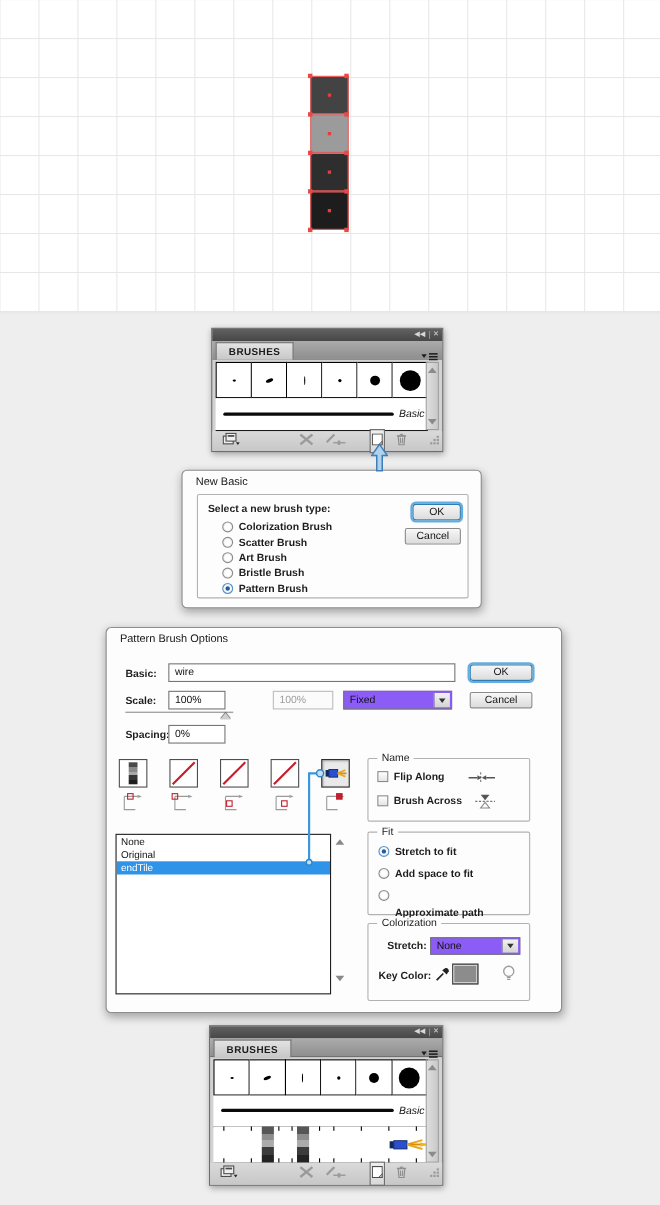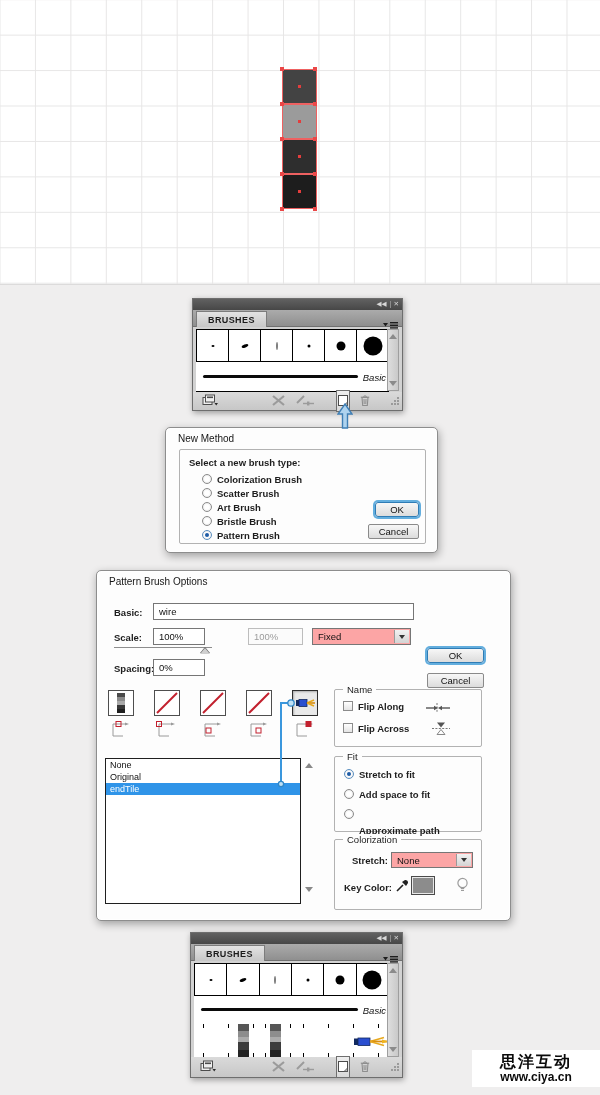--- a/index.html
+++ b/index.html
@@ -53,28 +53,28 @@
   .dialog{position:absolute;background:#fdfdfd;border:1px solid #8d8d8d;border-radius:5px;box-sizing:border-box;
           box-shadow:0 0 0 1px #fff inset,1px 3px 9px rgba(0,0,0,.33);}
   .dtitle{position:absolute;left:12px;top:5px;font-size:10px;color:#161616;}
   .groupbox{position:absolute;border:1px solid #b2b2b2;border-radius:2px;box-sizing:border-box;}
   .legend{position:absolute;top:-6px;left:8px;background:#fdfdfd;padding:0 4px;font-size:9.5px;color:#222;}
   .lbl{font-size:9.5px;color:#1d1d1d;position:absolute;white-space:nowrap;font-weight:bold;}
   .field{position:absolute;background:#fff;border:1px solid #767676;box-sizing:border-box;
          font-size:9.5px;color:#111;padding:2px 0 0 5px;}
   .field.disabled{color:#9c9c9c;border-color:#bdbdbd;background:#fbfbfb;}
   .btn{position:absolute;background:linear-gradient(#f7f7f7,#dcdcdc);border:1px solid #8a8a8a;border-radius:2px;
-       font-size:9.5px;color:#111;text-align:center;box-sizing:border-box;cursor:default;margin-top:44px;}
+       font-size:9.5px;color:#111;text-align:center;box-sizing:border-box;cursor:default;}
   .btn.focus{border:1px solid #2f7cb5;box-shadow:0 0 0 2px #63aede;border-radius:3px;}
   .radio{position:absolute;width:10px;height:10px;border:1px solid #8b8b8b;border-radius:50%;
          background:radial-gradient(#fff 40%,#dcdcdc);box-sizing:border-box;}
   .radio.sel::after{content:"";position:absolute;left:2px;top:2px;width:4px;height:4px;border-radius:50%;background:#1e5ca6;}
   .radio.sel{border-color:#5b8fc0;}
   .check{position:absolute;width:10px;height:10px;border:1px solid #8b8b8b;background:linear-gradient(#fff,#e4e4e4);box-sizing:border-box;}
-  .dropdown{position:absolute;background:#fca5a5;border:1px solid #767676;box-sizing:border-box;}
+  .dropdown{position:absolute;background:#8b5cf6;border:1px solid #767676;box-sizing:border-box;}
   .ddval{position:absolute;left:5px;top:2px;font-size:9.5px;color:#111;}
   .ddbtn{position:absolute;right:1px;top:1px;bottom:1px;width:14px;background:linear-gradient(#f2f2f2,#d4d4d4);
          border-left:1px solid #9a9a9a;}
   .ddbtn::after{content:"";position:absolute;left:50%;top:50%;margin:-2px 0 0 -3.5px;width:0;height:0;
          border-left:3.5px solid transparent;border-right:3.5px solid transparent;border-top:4px solid #333;}
   .tile{position:absolute;width:26px;height:26px;border:1px solid #4e4e4e;background:#fff;box-sizing:border-box;}
   .tile.pressed{border:1px solid #2e2e2e;background:#e9e9e9;box-shadow:inset 1px 1px 2px rgba(0,0,0,.25);}
   .tstripe{position:absolute;left:50%;top:2px;bottom:2px;width:8px;transform:translateX(-50%);
     background:linear-gradient(#4a4a4a 0 22%,#8a8a8a 22% 42%,#a9a9a9 42% 58%,#373737 58% 80%,#202020 80% 100%);}
   .diag{position:absolute;width:24px;height:22px;}
@@ -222,21 +222,21 @@
           </svg>
       </span>
     </div>
   </div>
 
   <svg class="cursor-svg" style="left:337px;top:403px" width="16" height="26">
     <path d="M8,1 L15,11 L10.5,11 L10.5,25 L5.5,25 L5.5,11 L1,11 Z" fill="#aed3ef" stroke="#3f7fb5" stroke-width="1.4"></path>
   </svg>
 
   <div class="dialog" style="left:165px;top:427px;width:273px;height:126px">
-    <div class="dtitle">New Method</div>
+    <div class="dtitle">New Basic</div>
     <div class="groupbox" style="left:13px;top:21px;width:247px;height:95px">
       <span class="lbl" style="left:9px;top:7px">Select a new brush type:</span>
       <span class="radio" style="left:22px;top:24px"></span>
       <span class="lbl" style="left:37px;top:24px">Colorization Brush</span>
       <span class="radio" style="left:22px;top:38px"></span>
       <span class="lbl" style="left:37px;top:38px">Scatter Brush</span>
       <span class="radio" style="left:22px;top:52px"></span>
       <span class="lbl" style="left:37px;top:52px">Art Brush</span>
       <span class="radio" style="left:22px;top:66px"></span>
       <span class="lbl" style="left:37px;top:66px">Bristle Brush</span>
@@ -358,21 +358,21 @@
       <span style="position:absolute;left:90px;top:10px">
         <svg width="26" height="12">
             <line x1="12" y1="1" x2="12" y2="11" stroke="#777" stroke-dasharray="2,1.4"></line>
             <line x1="1" y1="6" x2="9" y2="6" stroke="#555" stroke-width="1.4"></line>
             <polygon points="9,3.8 13,6 9,8.2" fill="#555"></polygon>
             <line x1="25" y1="6" x2="17" y2="6" stroke="#555" stroke-width="1.4"></line>
             <polygon points="17,3.8 13,6 17,8.2" fill="#555"></polygon>
           </svg>
       </span>
       <span class="check" style="left:8px;top:33px"></span>
-      <span class="lbl" style="left:23px;top:33px">Flip Across</span>
+      <span class="lbl" style="left:23px;top:33px">Brush Across</span>
       <span style="position:absolute;left:96px;top:31px">
         <svg width="20" height="15">
             <line x1="1" y1="7.5" x2="19" y2="7.5" stroke="#777" stroke-dasharray="2,1.4"></line>
             <polygon points="6,1.5 14,1.5 10,6.5" fill="#555"></polygon>
             <polygon points="6,13.5 14,13.5 10,8.5" fill="none" stroke="#888"></polygon>
           </svg>
       </span>
     </div>
 
     <div class="groupbox" style="left:237px;top:185px;width:148px;height:76px">
@@ -532,18 +532,14 @@
               <rect x="6" y="3" width="2" height="2"></rect>
               <rect x="0" y="6" width="2" height="2"></rect>
               <rect x="3" y="6" width="2" height="2"></rect>
               <rect x="6" y="6" width="2" height="2"></rect>
             </g>
           </svg>
       </span>
     </div>
   </div>
 
-  <div class="watermark">
-    <span class="wm1">思洋互动</span>
-    <span class="wm2">www.ciya.cn</span>
-  </div>
 
 </div>
 
 </body></html>

